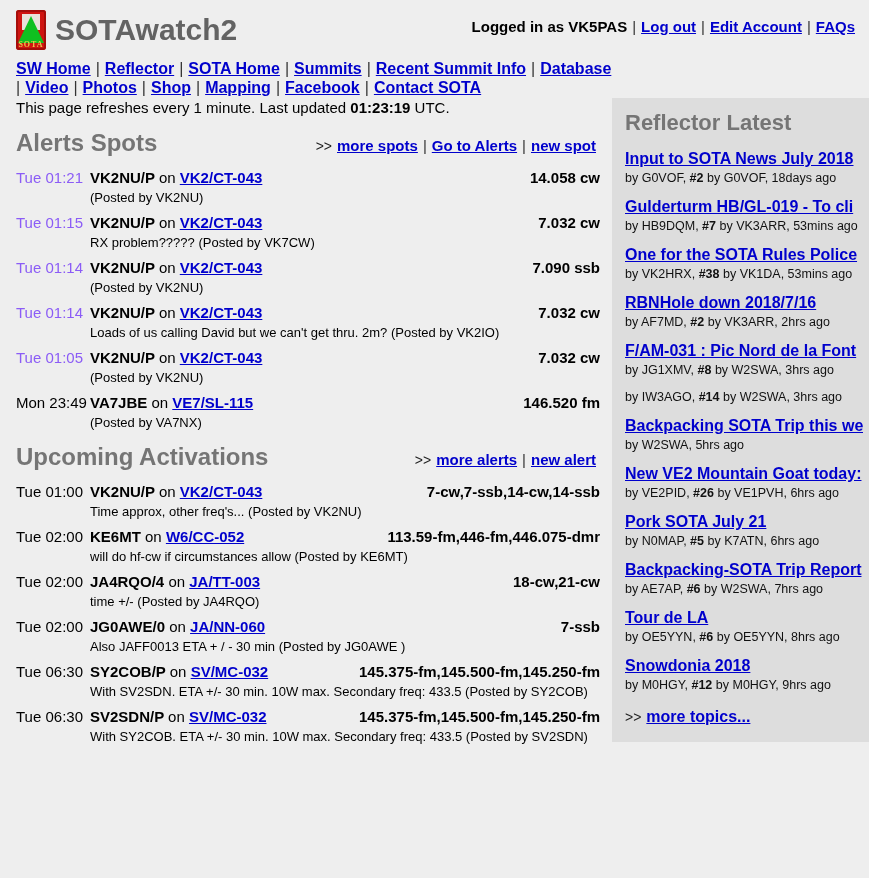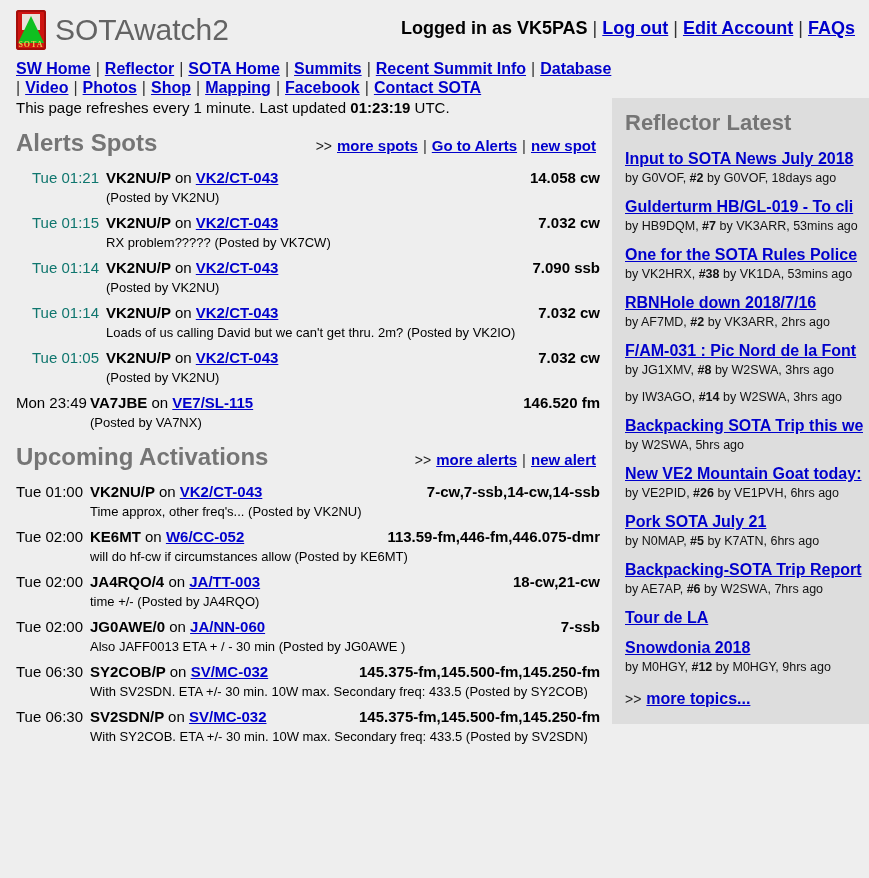--- a/index.html
+++ b/index.html
@@ -30,42 +30,42 @@
     position: absolute; bottom: 7px; left: 50%; transform: translateX(-50%);
     width: 0; height: 0;
     border-left: 13px solid transparent; border-right: 13px solid transparent;
     border-bottom: 27px solid #10c020;
   }
   .logo-text {
     position: absolute; bottom: 1px; left: 0; width: 100%; text-align: center;
     font-family: "Liberation Serif", serif; font-size: 8px; font-weight: bold;
     color: #e8c84a; letter-spacing: 1px;
   }
-  .site-title { font-size: 30px; font-weight: normal; color: #636363; }
-  .user-area { font-size: 18px; font-weight: bold; padding-top: 8px; white-space: nowrap; }
+  .site-title { font-size: 30px; font-weight: bold; color: #636363; }
+  .user-area { font-size: 15px; font-weight: bold; padding-top: 8px; white-space: nowrap; }
 
   
   .nav { font-size: 16px; font-weight: bold; margin-top: 9px; line-height: 19px; }
   .refresh { font-size: 15px; line-height: 18px; margin-top: 1px; }
   .refresh .rtime { font-weight: bold; }
 
   
   .content-row { display: flex; align-items: flex-start; margin-top: 1px; }
   .main { width: 596px; flex: none; }
 
   .sec-head {
     display: flex; justify-content: space-between; align-items: flex-end;
     margin: 13px 0 12px; padding-right: 16px;
   }
   .sec-head h2 { margin: 0; font-size: 24px; line-height: 26px; color: #757575; }
   .sec-actions { font-size: 15px; font-weight: bold; padding-bottom: 2px; white-space: nowrap; }
 
   .row { display: flex; margin-bottom: 7px; }
   .rtimecol { flex: none; width: 74px; font-size: 15px; line-height: 19px; }
-  .t-red { color: #0f766e; margin-left: 16px; }
+  .t-red { color: #8b5cf6; }
   .rbody { flex: 1; padding-right: 12px; min-width: 0; }
   .line1 { display: flex; font-size: 15px; line-height: 19px; font-weight: bold; }
   .onword { font-weight: normal; }
   .freq { margin-left: auto; padding-left: 10px; white-space: nowrap; }
   .comment { font-size: 13px; line-height: 17px; margin-top: 2px; max-width: 498px; }
 
   
   .reflector {
     width: 272px; margin-left: auto; background: #dddddd;
     padding: 10px 13px 16px; 
@@ -275,20 +275,21 @@
       <div class="topic">
         <a class="topic-title">Pork SOTA July 21</a>
         <div class="topic-meta"><span>by N0MAP, </span><b>#5</b><span> by K7ATN, 6hrs ago</span></div>
       </div>
       <div class="topic">
         <a class="topic-title">Backpacking-SOTA Trip Report</a>
         <div class="topic-meta"><span>by AE7AP, </span><b>#6</b><span> by W2SWA, 7hrs ago</span></div>
       </div>
       <div class="topic">
         <a class="topic-title">Tour de LA</a>
+        <div class="topic-meta"><span>by OE5YYN, </span><b>#6</b><span> by OE5YYN, 8hrs ago</span></div>
       </div>
       <div class="topic">
         <a class="topic-title">Snowdonia 2018</a>
         <div class="topic-meta"><span>by M0HGY, </span><b>#12</b><span> by M0HGY, 9hrs ago</span></div>
       </div>
 
       <div class="more-topics"><span class="chev">&gt;&gt;</span><a>more topics...</a></div>
     </aside>
   </div>
 

